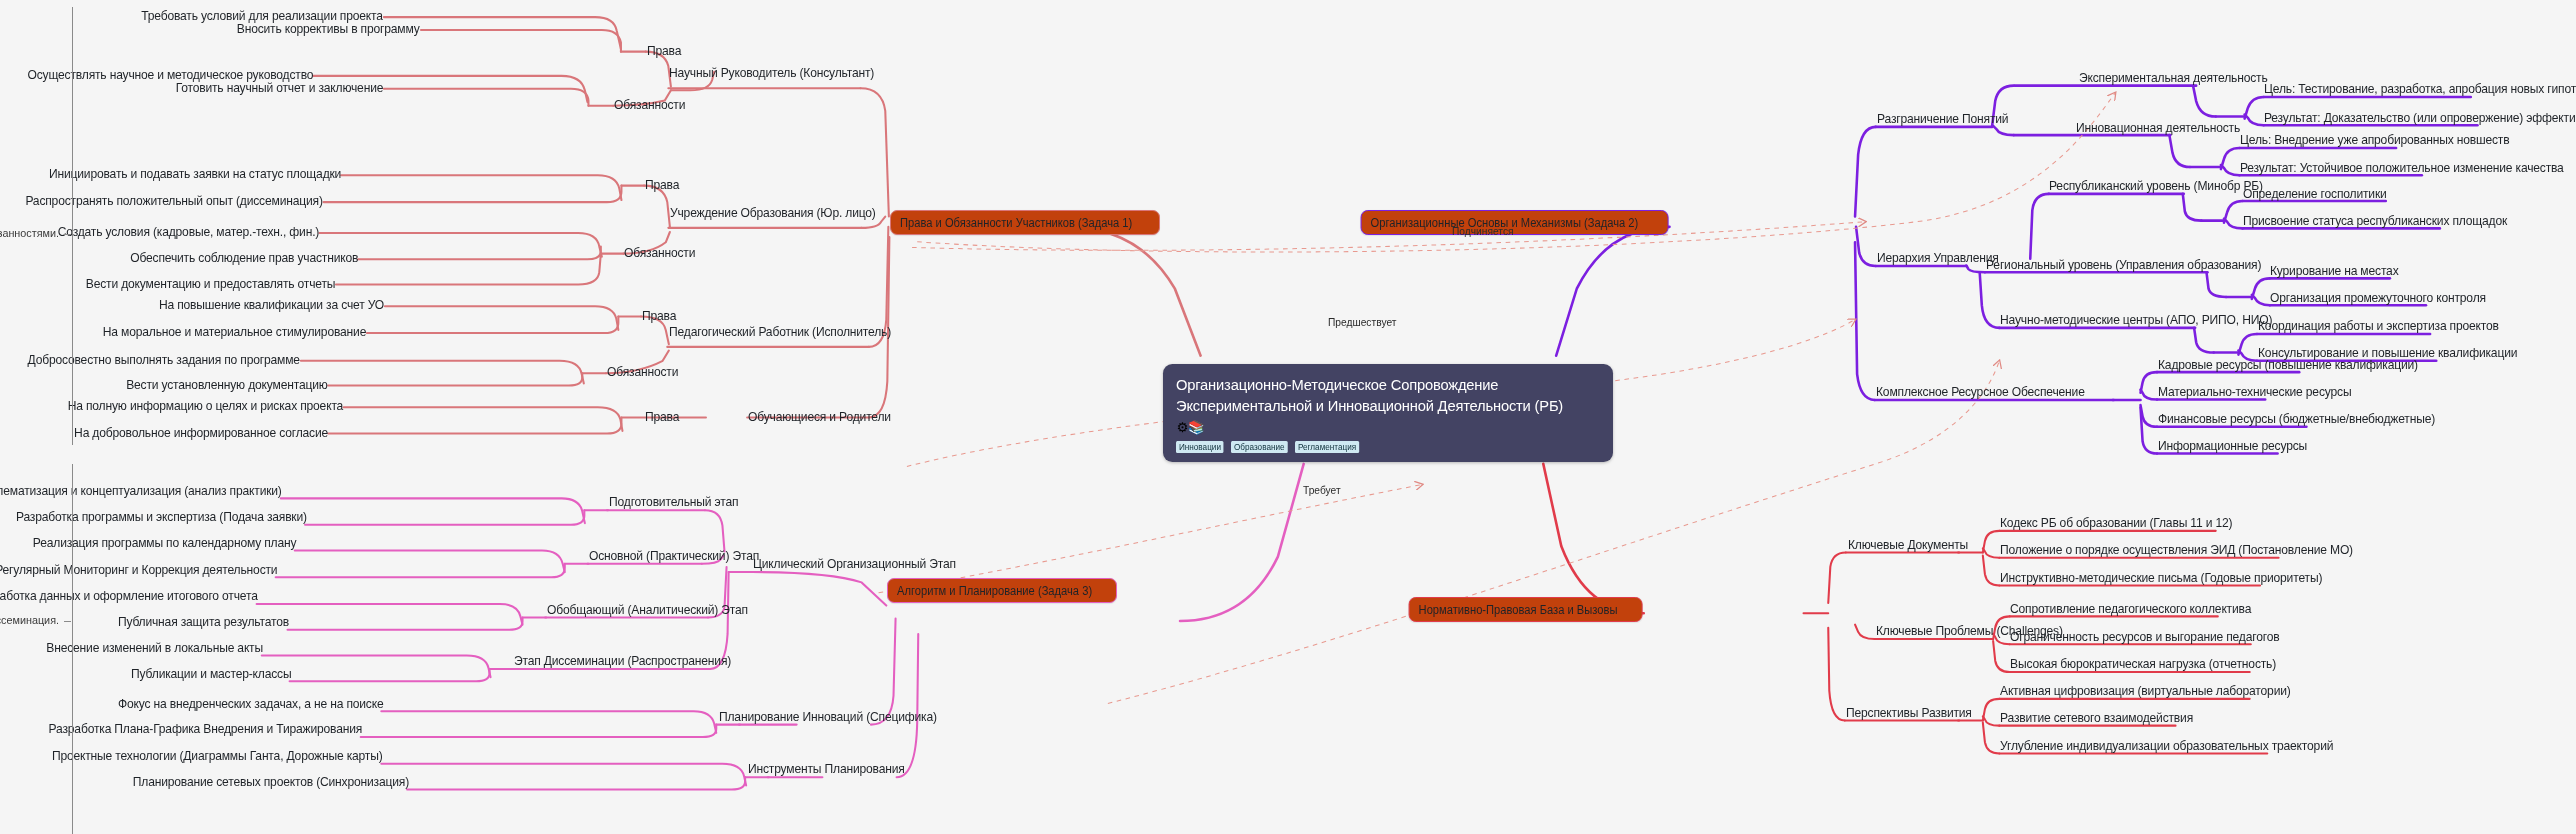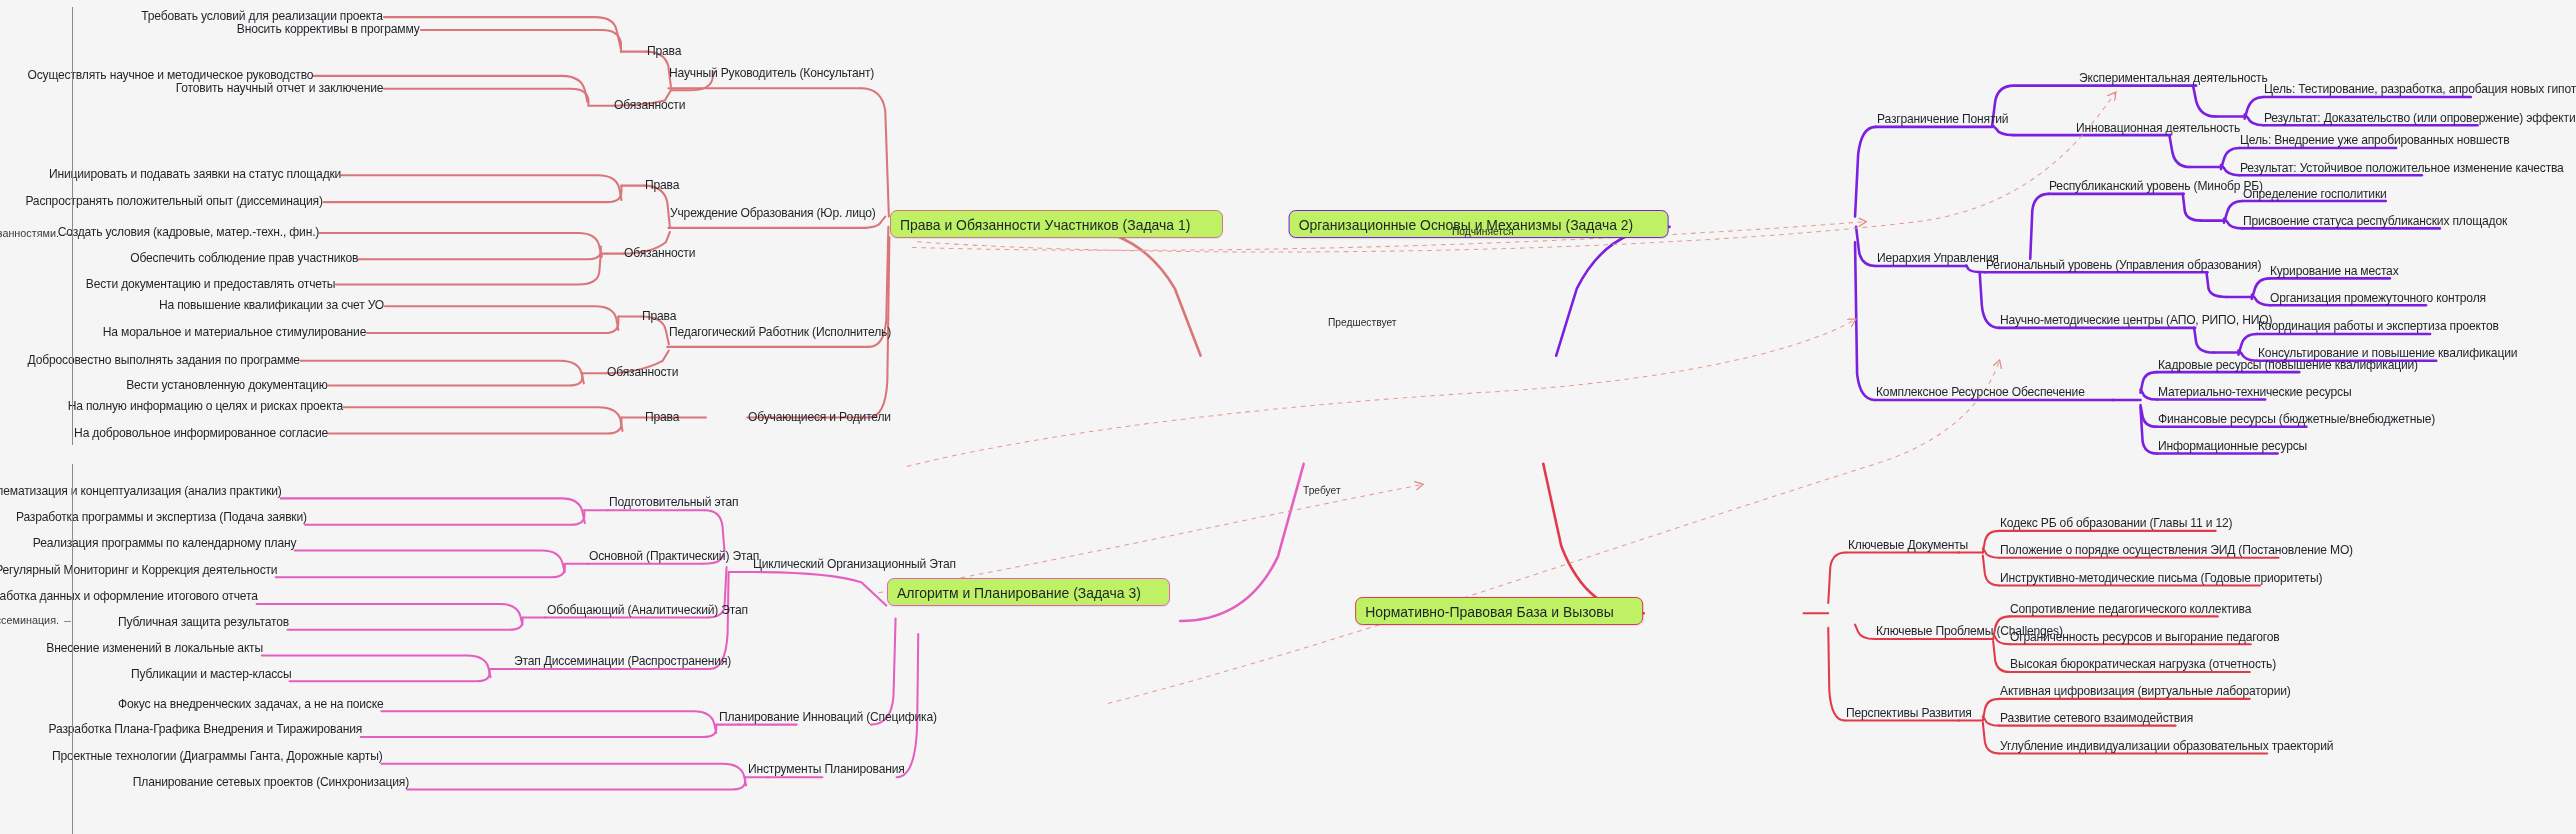--- a/index.html
+++ b/index.html
@@ -15,22 +15,22 @@
   .central{position:absolute;background:#434363;border-radius:9.3px;
            padding:11.3px 13.4px 9.3px 13.4px;box-shadow:0 1px 3.1px rgba(0,0,0,.25);}
   .central-title{color:#ffffff;font-size:15.5px;line-height:1.32;letter-spacing:-0.2px;
                  transform:scaleX(.95);transform-origin:left top;}
   .central-icons{margin-top:5.2px;font-size:13.4px;line-height:1;}
   .tags{margin-top:6.2px;display:flex;gap:3.1px;}
   .tag{background:#cfe9f2;color:#12333d;font-size:8.8px;padding:1px 3.1px;border-radius:1.5px;
        transform:scaleX(.93);transform-origin:left center;}
 
   
-  .pill{position:absolute;background:#bef264;border-radius:7.2px;border:1.5px solid #000;
-        padding:4.6px 9.3px;font-size:15px;color:#1f2328;white-space:nowrap;
+  .pill{position:absolute;background:#c2410c;border-radius:7.2px;border:1.5px solid #000;
+        padding:4.6px 9.3px;font-size:12px;color:#1f2328;white-space:nowrap;
         box-shadow:0 0.5px 1px rgba(0,0,0,.08);}
   .pill span{display:inline-block;transform:scaleX(.93);transform-origin:left center;}
 
   .rel{position:absolute;font-size:11px;color:#2b2b2b;white-space:nowrap;text-decoration:underline;}
   .rel span{display:inline-block;transform:scaleX(.93);transform-origin:left center;}
 
   .note{position:absolute;font-size:10.8px;color:#3a3a3a;white-space:nowrap;}
   .brk{position:absolute;border-left:1px solid #8a8a8a;}
   .brk-t{position:absolute;border-top:1px solid #8a8a8a;width:7.2px;}
 </style>
@@ -368,20 +368,29 @@
   <div class="node lbl" style="left:2000px;top:711px;">Развитие сетевого взаимодействия</div>
   <div class="node lbl" style="left:2000px;top:739px;">Углубление индивидуализации образовательных траекторий</div>
   <div class="node lbl" style="left:1846px;top:706px;">Перспективы Развития</div>
 
   <div class="pill" style="left:1643px;top:597px;border-color:#e13b4a;transform:translateX(-100%);"><span>Нормативно-Правовая База и Вызовы</span></div>
 
   <div class="rel" style="left:1452px;top:225px;"><span>Подчиняется</span></div>
   <div class="rel" style="left:1328px;top:316px;"><span>Предшествует</span></div>
   <div class="rel" style="left:1303px;top:484px;"><span>Требует</span></div>
 
+  <div class="central" style="left:1163px;top:364px;width:423px;">
+    <div class="central-title">Организационно-Методическое Сопровождение Экспериментальной и Инновационной Деятельности (РБ)</div>
+    <div class="central-icons">⚙📚</div>
+    <div class="tags">
+      <div class="tag">Инновации</div>
+      <div class="tag">Образование</div>
+      <div class="tag">Регламентация</div>
+    </div>
+  </div>
 
   <div class="brk" style="left:72px;top:7.2px;height:438px;"></div>
   <div class="brk-t" style="left:64px;top:234px;"></div>
   <div class="note" style="right:2755px;top:227px;white-space:nowrap;text-align:right;">астники делятся на 4 основные группы с четкими правами и обязанностями.</div>
 
   <div class="brk" style="left:72px;top:464px;height:371px;"></div>
   <div class="brk-t" style="left:64px;top:621px;"></div>
   <div class="note" style="right:2755px;top:614px;white-space:nowrap;text-align:right;">ичен: Подготовка -&gt; Практика -&gt; Анализ -&gt; Диссеминация.</div>
 
 </div>

